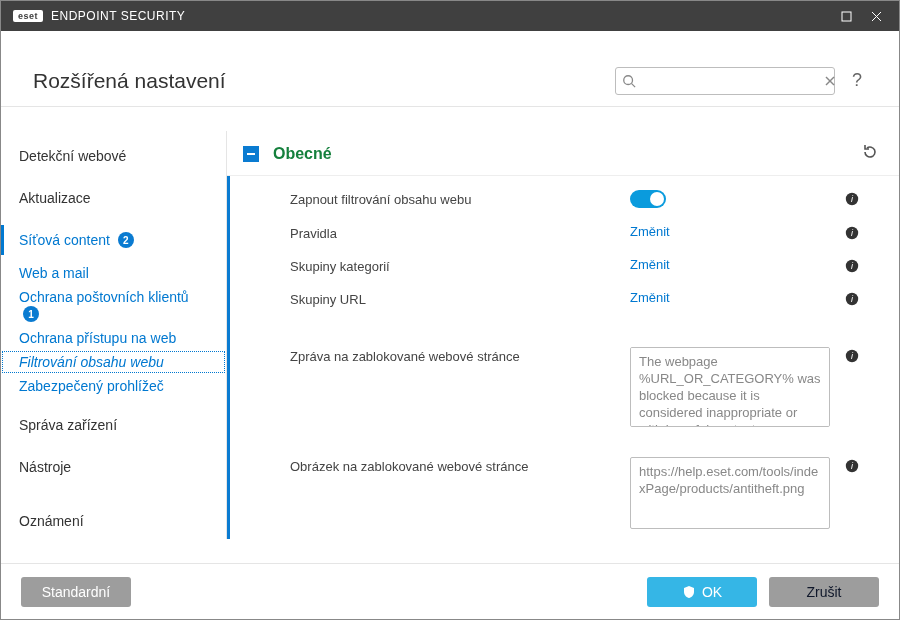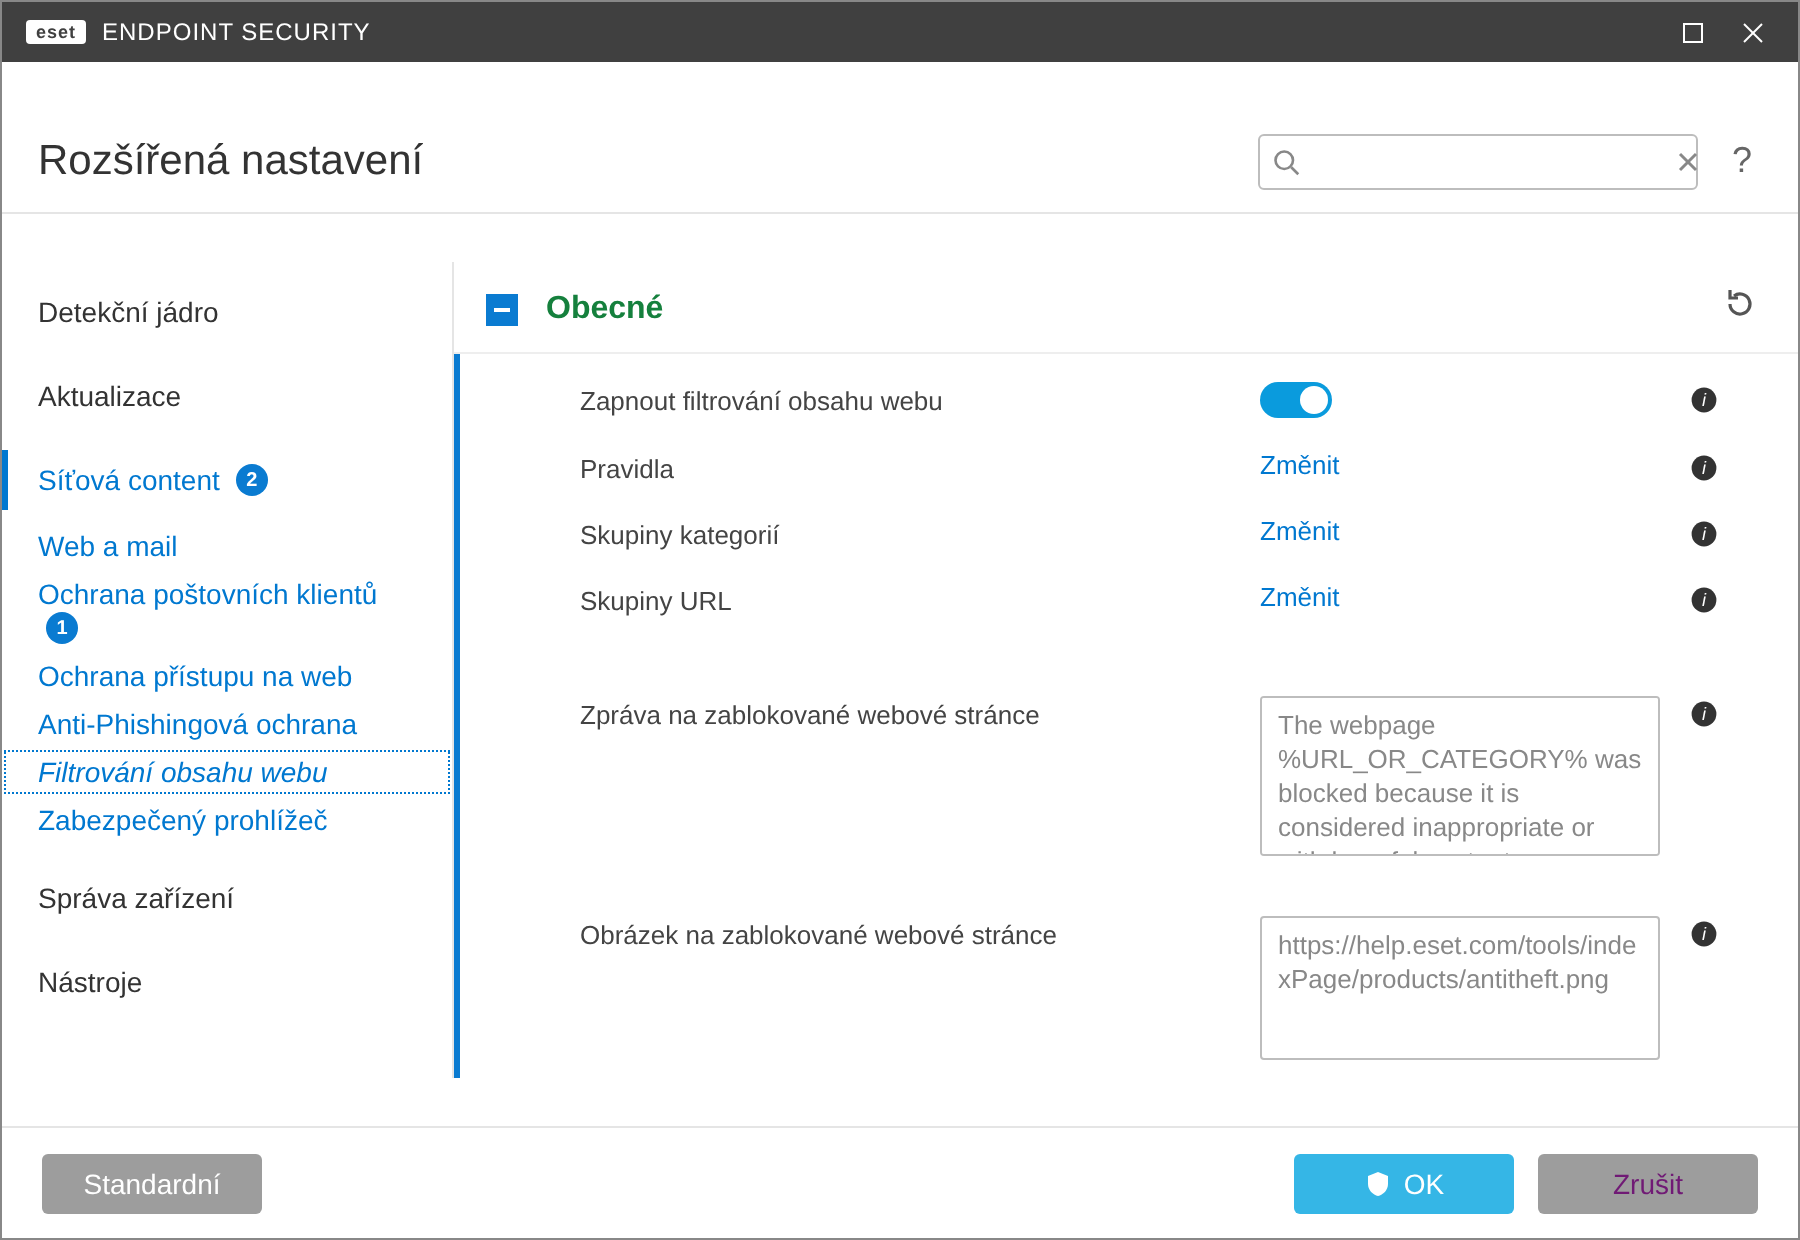--- a/index.html
+++ b/index.html
@@ -7,21 +7,21 @@
   .window { width: 900px; height: 620px; display: flex; flex-direction: column; border: 1px solid #888; gap: 24px; }
   
   .titlebar { height: 30px; background: #404040; color: #fff; display: flex; align-items: center; padding: 0 8px 0 12px; font-size: 12px; }
   .titlebar .brand { display: flex; align-items: center; gap: 8px; }
   .titlebar .brand-logo { background:#fff; color:#404040; font-size:9px; font-weight:700; padding:1px 5px; border-radius:2px; letter-spacing:0.5px;}
   .titlebar .brand-text { font-size: 12px; letter-spacing: 0.5px; }
   .titlebar .spacer { flex: 1; }
   .titlebar .winbtn { width: 30px; height: 30px; display: flex; align-items: center; justify-content: center; cursor: pointer; }
   .titlebar .winbtn svg { stroke: #fff; }
   
-  .header { height: 52px; display: flex; align-items: center; padding: 0 18px; border-bottom: 1px solid #e5e5e5; }
+  .header { height: 52px; display: flex; align-items: center; padding: 0 32px; border-bottom: 1px solid #e5e5e5; }
   .header h1 { font-size: 21px; font-weight: 400; color: #333; }
   .header .spacer { flex:1; }
   .searchbox { width: 220px; height: 28px; border:1px solid #bdbdbd; border-radius:3px; display:flex; align-items:center; padding:0 6px; background:#fff;}
   .searchbox svg { flex-shrink:0; }
   .searchbox input { border:none; outline:none; flex:1; font-size:13px; padding:0 6px; background:transparent;}
   .helpbtn { margin-left:12px; font-size:18px; color:#666; cursor:pointer; width:20px; text-align:center;}
   
   .body { flex:1; display:flex; overflow:hidden; }
   .sidebar { width: 225px; padding: 10px 0 10px 0; overflow-y:auto; }
   .sidebar .item { padding: 7px 18px; font-size:14px; color:#333; cursor:pointer; display:flex; align-items:center; gap:8px;}
@@ -47,21 +47,21 @@
   .linkbtn { color:#0078d0; font-size:13px; cursor:pointer;}
   .txtarea { width:200px; min-height:80px; border:1px solid #bdbdbd; border-radius:2px; padding:6px 8px; font-size:13px; color:#888; resize:none; font-family:inherit; line-height:1.3;}
   .txtarea.short{ min-height:72px;}
   .gap { height:24px; }
   
   .footer { height:56px; border-top:1px solid #e5e5e5; display:flex; align-items:center; padding:0 20px; gap:12px;}
   .footer .spacer{flex:1;}
   .btn { height:30px; min-width:110px; border:none; border-radius:3px; font-size:14px; cursor:pointer; display:inline-flex; align-items:center; justify-content:center; gap:6px; padding:0 18px;}
   .btn-default { background:#9d9d9d; color:#fff;}
   .btn-primary { background:#35b6e6; color:#fff;}
-  .btn-secondary { background:#9d9d9d; color:#701a75;}
+  .btn-secondary { background:#9d9d9d; color:#0f172a;}
 </style>
 </head>
 <body>
 
 <div class="window">
 
   <div class="titlebar">
     <div class="brand">
       <span class="brand-logo">eset</span>
       <span class="brand-text">ENDPOINT SECURITY</span>
@@ -94,44 +94,41 @@
           <line x1="10" y1="2" x2="2" y2="10"></line>
         </svg>
     </div>
     <div class="helpbtn">?</div>
   </div>
 
   <div class="body">
 
     <div class="sidebar">
       <div class="item">
-          <span>Detekční jádro</span>
+          <span>Detekční webové</span>
         </div>
       <div class="sep"></div>
       <div class="item">
           <span>Aktualizace</span>
         </div>
       <div class="sep"></div>
       <div class="item selected">
         <span>Síťová content</span>
         <span class="badge">2</span>
       </div>
       <div style="height:6px"></div>
       <div class="subitem">
           <span>Web a mail</span>
         </div>
       <div class="subitem" style="display:block">
         <span>Ochrana poštovních klientů</span>
         <span class="badge" style="display:inline-flex; vertical-align:middle; margin-left:4px;">1</span>
       </div>
       <div class="subitem">
           <span>Ochrana přístupu na web</span>
-        </div>
-      <div class="subitem">
-          <span>Anti-Phishingová ochrana</span>
         </div>
       <div class="subitem active">
           <span>Filtrování obsahu webu</span>
         </div>
       <div class="subitem">
           <span>Zabezpečený prohlížeč</span>
         </div>
       <div class="sep"></div>
       <div class="item">
           <span>Správa zařízení</span>

